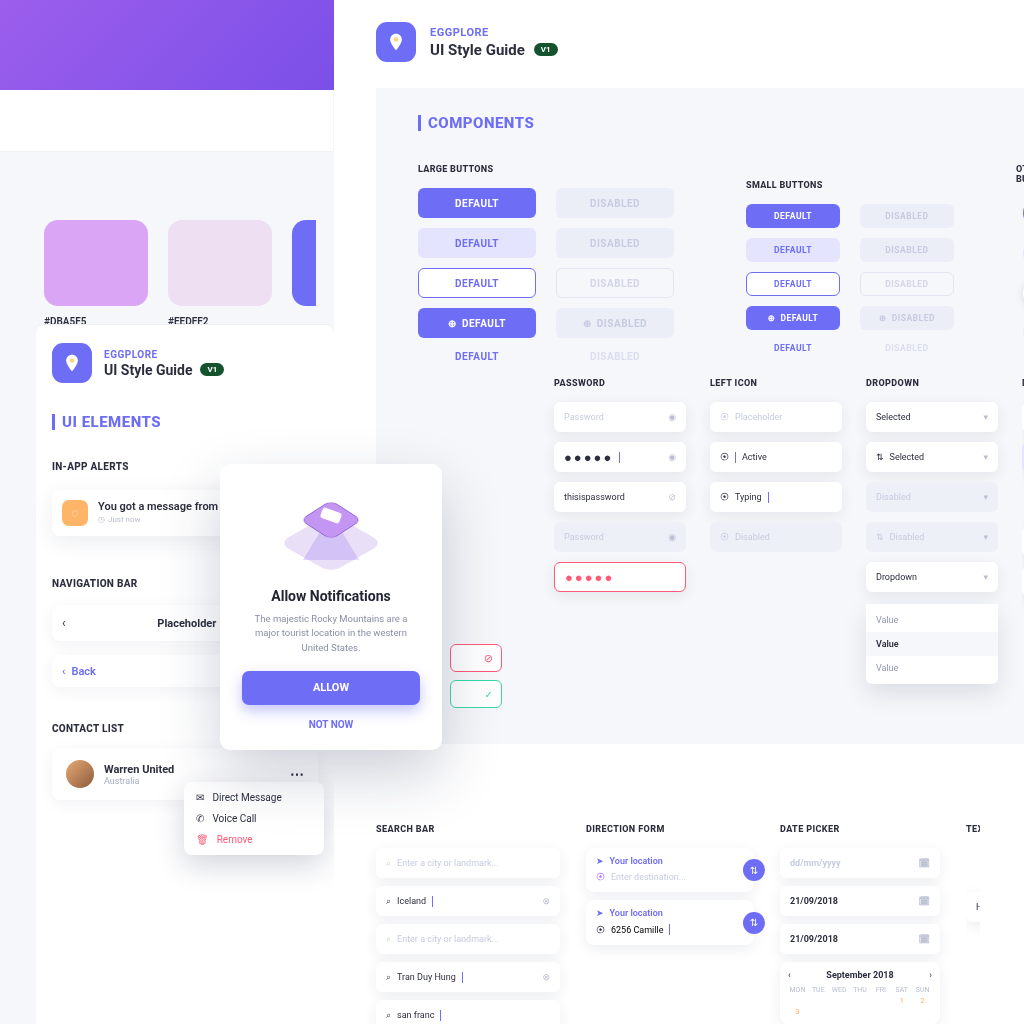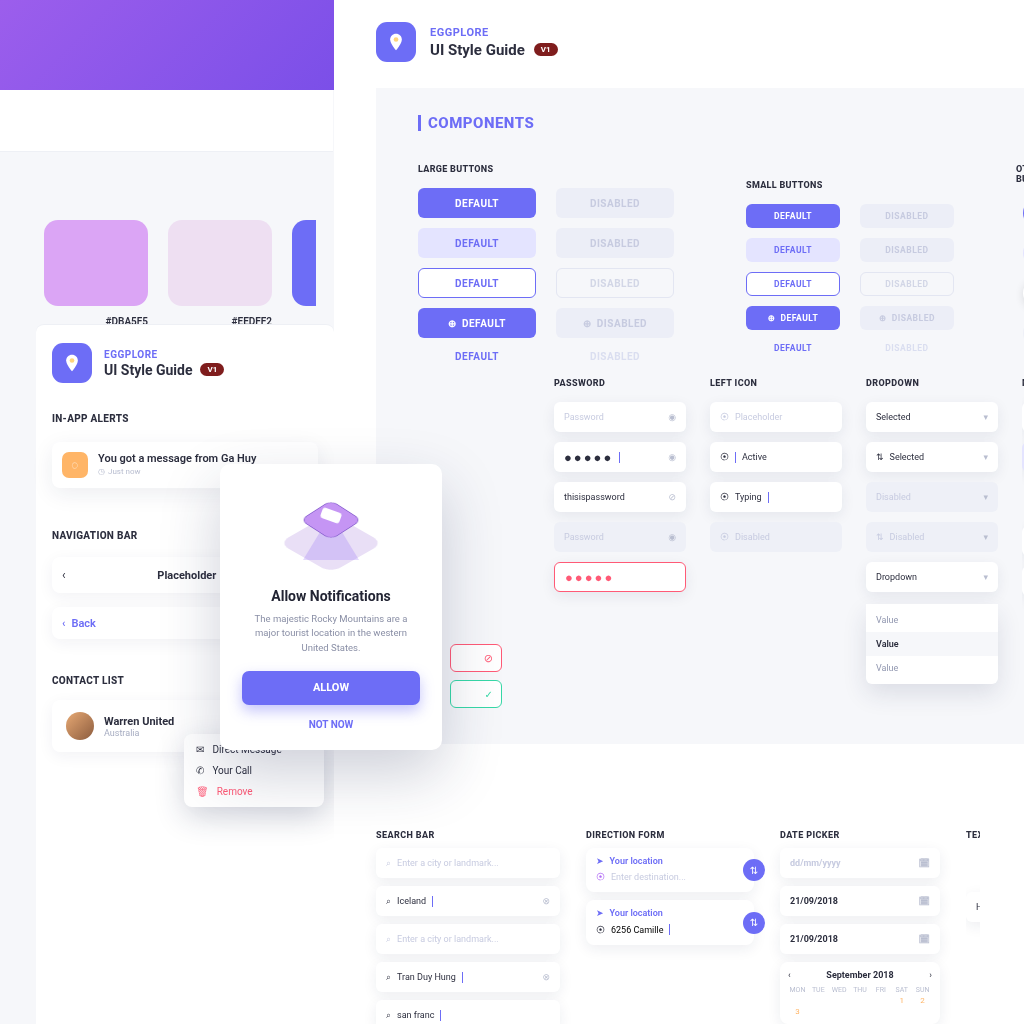--- a/index.html
+++ b/index.html
@@ -2,24 +2,24 @@
 <html><head>
 <meta charset="utf-8">
 <style>
 * { margin:0; padding:0; box-sizing:border-box; font-family:-apple-system,BlinkMacSystemFont,'Segoe UI',Roboto,sans-serif; -webkit-font-smoothing:antialiased; }
 body { width:1024px; height:1024px; background:#f6f7fa; position:relative; overflow:hidden; }
 
 .purple-strip { position:absolute; top:0; left:0; width:334px; height:90px; background:linear-gradient(135deg,#9c5eec,#7b4fe8); }
 .left-header { position:absolute; top:90px; left:0; width:333px; height:62px; background:#fff; padding:6px 0 0 0; border-bottom:1px solid #eef0f5; overflow:hidden; }
 .left-header .brand { color:#6d6df6; font-weight:700; font-size:10px; letter-spacing:.5px; margin-left:-86px; }
 .left-header .title { color:#2c2e3e; font-weight:700; font-size:13px; margin-left:-86px; display:flex; align-items:center; gap:7px; margin-top:2px; }
-.pill { display:inline-flex; align-items:center; justify-content:center; background:#7f1d1d; color:#fff; font-size:8px; font-weight:700; padding:2px 7px; border-radius:9px; }
+.pill { display:inline-flex; align-items:center; justify-content:center; background:#14532d; color:#fff; font-size:8px; font-weight:700; padding:2px 7px; border-radius:9px; }
 .left-body { position:absolute; top:152px; left:0; width:333px; background:#f6f7fa; padding:28px 0 0 0; }
 .swatch{ width:104px; height:86px; border-radius:14px; }
-.swatch-label{ font-size:10px; color:#2c2e3e; text-align:right; margin-top:10px; font-weight:600;}
+.swatch-label{ font-size:10px; color:#2c2e3e; text-align:left; margin-top:10px; font-weight:600;}
 .ac-label{ position:absolute; top:195px; right:25px; font-size:10px; font-weight:700; color:#2c2e3e;}
 .sw-more{ width:24px; height:86px; border-radius:14px 0 0 14px;}
 
 .left-card{ position:absolute; top:324px; left:36px; width:298px; background:#fff; border-radius:8px 8px 0 0; padding:18px 16px 800px 16px; border-top:1px solid #eef0f5; }
 .logo-sq{ width:40px; height:40px; border-radius:11px; background:#6d6df6; display:flex; align-items:center; justify-content:center; }
 .logo-sq svg{ width:20px; height:20px; }
 .lc-head{ display:flex; gap:12px; align-items:center; }
 .lc-txt .brand{ color:#6d6df6; font-weight:700; font-size:10px; letter-spacing:.5px;}
 .lc-txt .title{ color:#2c2e3e; font-weight:700; font-size:14px; display:flex; gap:8px; align-items:center; margin-top:2px;}
 .sec-title{ display:flex; align-items:center; gap:7px; margin-top:30px; }
@@ -87,21 +87,21 @@
 .modal .nn{ color:#6d6df6; font-weight:700; font-size:10px; margin-top:14px;}
 .illus{ width:110px; height:90px; margin:0 auto 8px; position:relative;}
 .illus .base{position:absolute;bottom:0;left:50%;transform:translateX(-50%) rotateX(55deg) rotate(45deg);width:74px;height:74px;background:#e9dff6;border-radius:14px;}
 .illus .beam{position:absolute;bottom:20px;left:50%;transform:translateX(-50%);width:0;height:0;border-left:28px solid transparent;border-right:28px solid transparent;border-bottom:46px solid rgba(147,109,246,.25);}
 .illus .plate{position:absolute;top:8px;left:50%;transform:translateX(-50%) rotateX(50deg) rotate(45deg);width:44px;height:44px;background:#c595f4;border-radius:9px;border:1.5px solid #8a61d0;}
 .illus .rec{position:absolute;top:20px;left:50%;transform:translateX(-50%) rotate(20deg);width:20px;height:11px;background:#fff;border-radius:3px;}
 
 
 .bottom-row{ position:absolute; bottom:-6px; left:376px; right:0; display:flex; gap:26px; }
 .br-col{ display:flex; flex-direction:column; gap:8px;}
-.br-head{ font-size:9px; font-weight:800; color:#2c2e3e; letter-spacing:.4px; }
+.br-head{ font-size:9px; font-weight:800; color:#2c2e3e; letter-spacing:.4px; margin-bottom:6px;}
 .sr-field{ width:184px;}
 .sr-field.ph{ color:#c7cbe0;}
 .dir-box{ width:168px; background:#fff; border-radius:8px; box-shadow:0 4px 14px rgba(30,40,80,.08); padding:8px 10px 10px; display:flex; flex-direction:column; gap:6px; position:relative;}
 .dir-row{ font-size:9px; display:flex; gap:6px; align-items:center;}
 .dir-row .loc{ color:#6d6df6; font-weight:600;}
 .dir-row .ph{ color:#c7cbe0;}
 .dir-swap{ position:absolute; right:-11px; top:50%; transform:translateY(-50%); width:22px;height:22px;border-radius:50%;background:#6d6df6;color:#fff;display:flex;align-items:center;justify-content:center;font-size:10px;}
 .dp-field{ width:160px;font-weight:bold;}
 .cal{ width:160px; background:#fff; border-radius:8px; box-shadow:0 4px 14px rgba(30,40,80,.08); padding:8px;}
 .cal-hd{ display:flex; justify-content:space-between; align-items:center; font-size:9px; color:#2c2e3e;}
@@ -160,20 +160,24 @@
     </div>
     <div class="lc-txt">
       <div class="brand">EGGPLORE</div>
       <div class="title">
         <span>UI Style Guide</span>
         <span class="pill">V1</span>
       </div>
     </div>
   </div>
 
+  <div class="sec-title">
+    <div class="bar"></div>
+    <span>UI ELEMENTS</span>
+  </div>
 
   <div class="sub-head">IN-APP ALERTS</div>
   <div class="alert-item">
     <div class="alert-ico">◌</div>
     <div>
       <div class="alert-txt">You got a message from Ga Huy</div>
       <div class="alert-sub">
           <span>◷</span>
           <span>Just now</span>
         </div>
@@ -198,21 +202,21 @@
       <div class="c-sub">Australia</div>
     </div>
     <div class="c-dots">⋯</div>
     <div class="c-menu">
       <div>
           <span>✉</span>
           <span>Direct Message</span>
         </div>
       <div>
           <span>✆</span>
-          <span>Your Call</span>
+          <span>Voice Call</span>
         </div>
       <div class="danger">
           <span>🗑</span>
           <span>Remove</span>
         </div>
     </div>
   </div>
 </div>
 
 <div class="right-panel">

